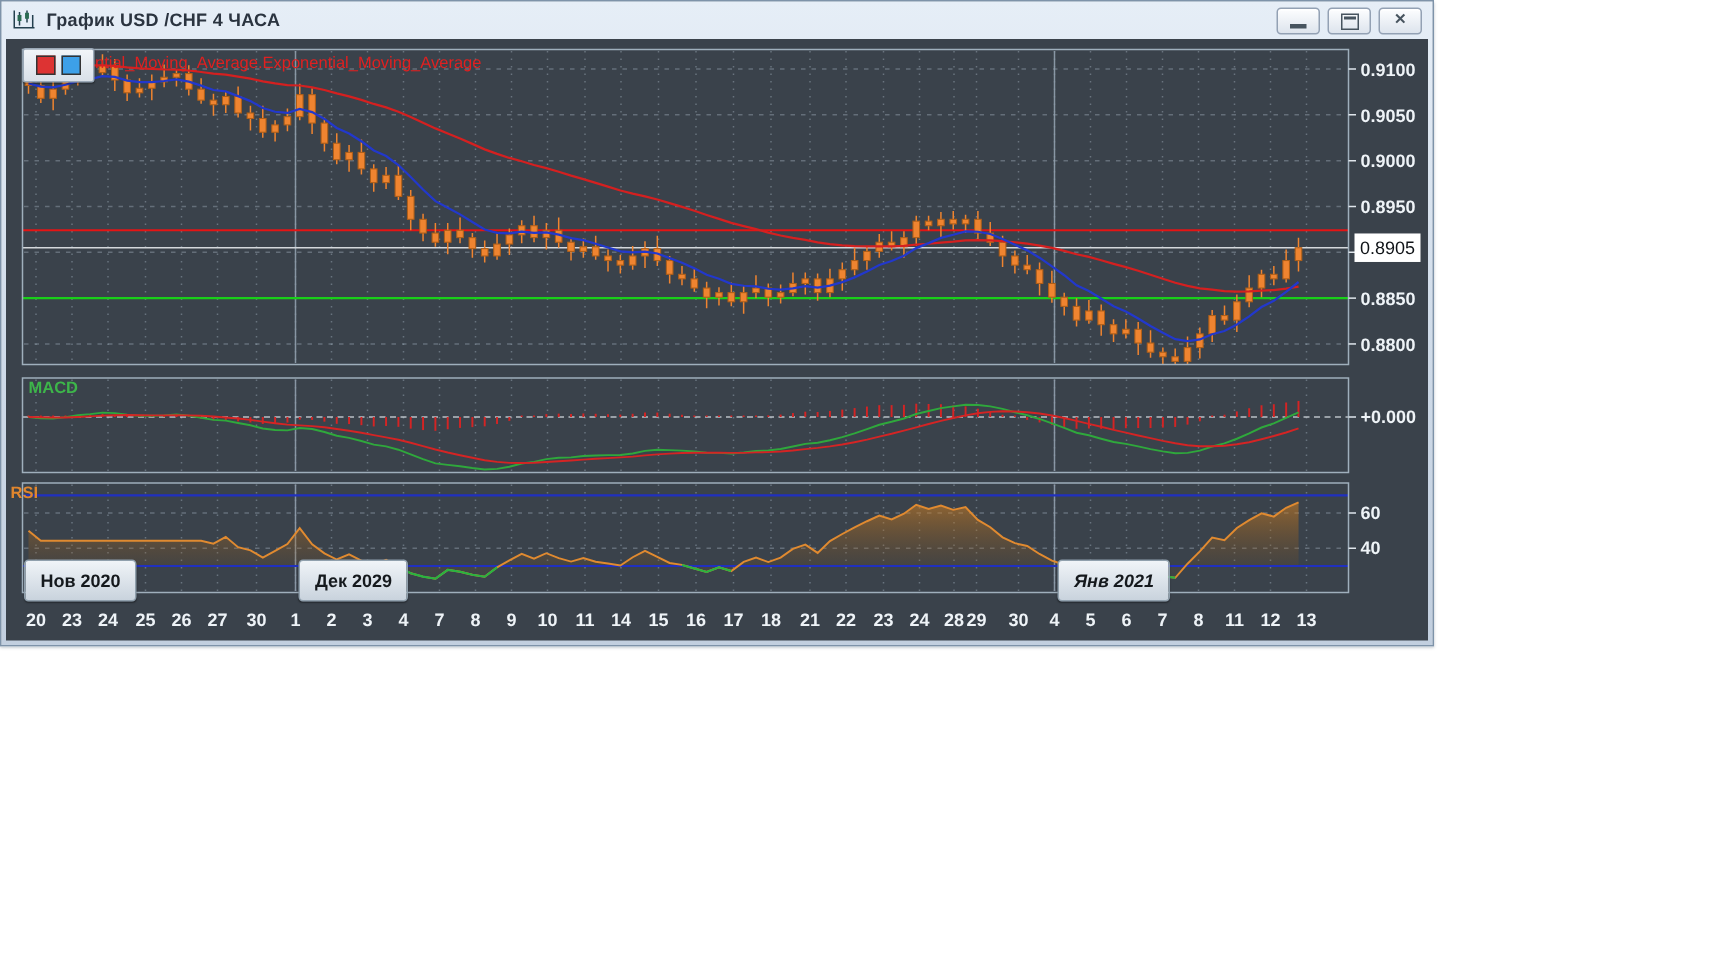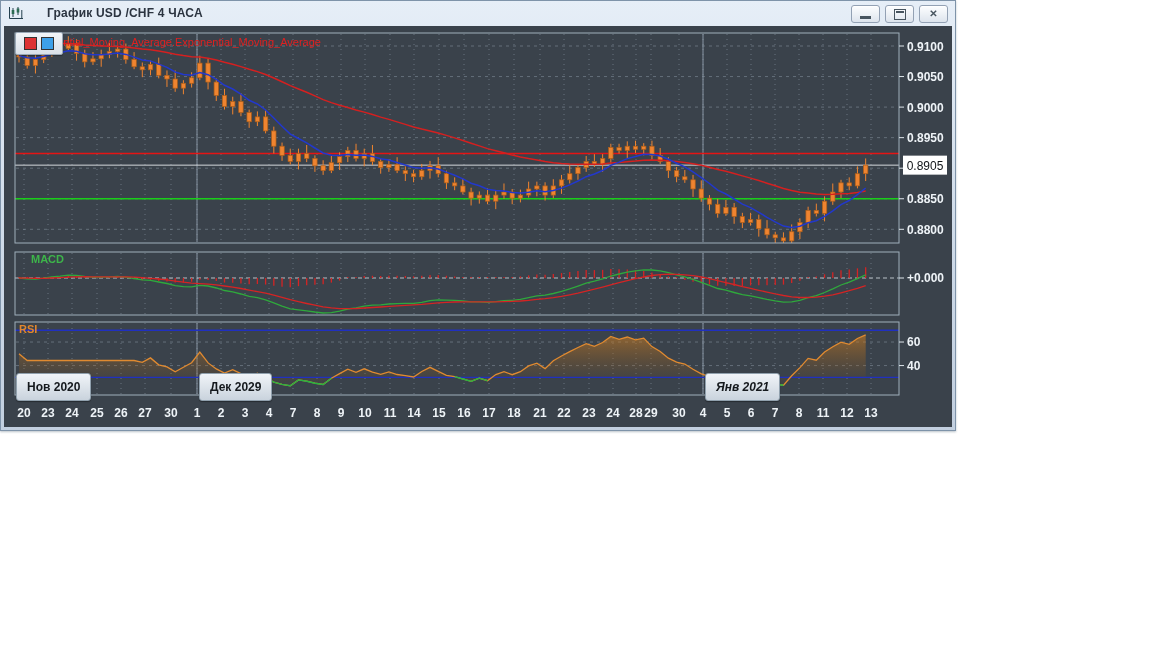--- a/index.html
+++ b/index.html
@@ -1,40 +1,40 @@
 <!DOCTYPE html>
 <html><head>
 <meta charset="utf-8">
 <style>
   html,body{margin:0;padding:0;background:#ffffff;font-family:"Liberation Sans",sans-serif;}
   .stage{position:relative;width:1152px;height:648px;background:#ffffff;overflow:hidden;}
   .window{position:absolute;left:0;top:0;width:954px;height:429px;border:1px solid #7e93a9;
           background:linear-gradient(180deg,#e6eef7 0%,#cdd9e7 60%,#c2cfdf 100%);
           box-shadow:0 1px 2px rgba(60,80,100,.35);}
   .titlebar{position:absolute;left:0;top:0;right:0;height:24px;display:flex;align-items:center;
-            padding:0 6px;gap:22px;}
+            padding:0 6px;gap:6px;}
   .title-text{font-size:12px;font-weight:600;color:#2b3440;letter-spacing:.2px;}
   .winbtns{position:absolute;right:7px;top:4px;display:flex;gap:5px;}
   .wbtn{width:27px;height:16px;border:1px solid #93a1b4;border-radius:3px;
         background:linear-gradient(180deg,#fdfeff,#dde4ed);display:flex;align-items:center;
         justify-content:center;cursor:default;box-shadow:inset 0 1px 0 #fff;}
   .g-min{width:11px;height:3px;background:#47545f;margin-top:7px;}
   .g-max{width:10px;height:9px;border:1px solid #47545f;position:relative;background:transparent;}
   .g-max::before{content:"";position:absolute;left:1px;right:1px;top:1px;height:2px;background:#47545f;}
   .g-close{font-size:10px;font-weight:700;color:#47545f;line-height:1;}
   .client{position:absolute;left:3px;top:25px;width:948px;height:401px;background:#3a424b;overflow:hidden;}
   .client svg{position:absolute;left:0;top:0;}
   .legend-text{position:absolute;left:22px;top:10px;font-size:11px;color:#e02020;white-space:nowrap;z-index:2;}
   .legend-panel{position:absolute;left:11px;top:6px;width:46px;height:21px;z-index:3;
       background:linear-gradient(180deg,#f2f5f8,#d9e0e8);border:1px solid #9aa8b6;border-radius:2px;
       display:flex;align-items:center;justify-content:center;gap:4px;box-shadow:0 1px 1px rgba(0,0,0,.3);}
   .swatch{width:11px;height:11px;border:1px solid #333;}
   .swatch.red{background:#dd3333;}
   .swatch.blue{background:#3da0e8;}
-  .pane-label{position:absolute;font-size:11px;font-weight:700;z-index:2;margin-left:12px;}
+  .pane-label{position:absolute;font-size:11px;font-weight:700;z-index:2;}
   .macd-label{left:15px;top:227px;color:#3db54a;}
   .rsi-label{left:3px;top:297px;color:#e0862e;}
   .chip{position:absolute;height:18px;line-height:18px;padding:4px 10px;z-index:3;
         font-size:12px;font-weight:600;color:#15191d;border:1px solid #90a0ad;border-radius:3px;
         background:linear-gradient(180deg,#f0f4f8,#c9d3dd);box-shadow:0 1px 1px rgba(0,0,0,.35);}
   .chip-nov{left:12px;top:347px;}
   .chip-dec{left:195px;top:347px;}
   .chip-jan{left:701px;top:347px;font-style:italic;}
 </style>
 </head>

